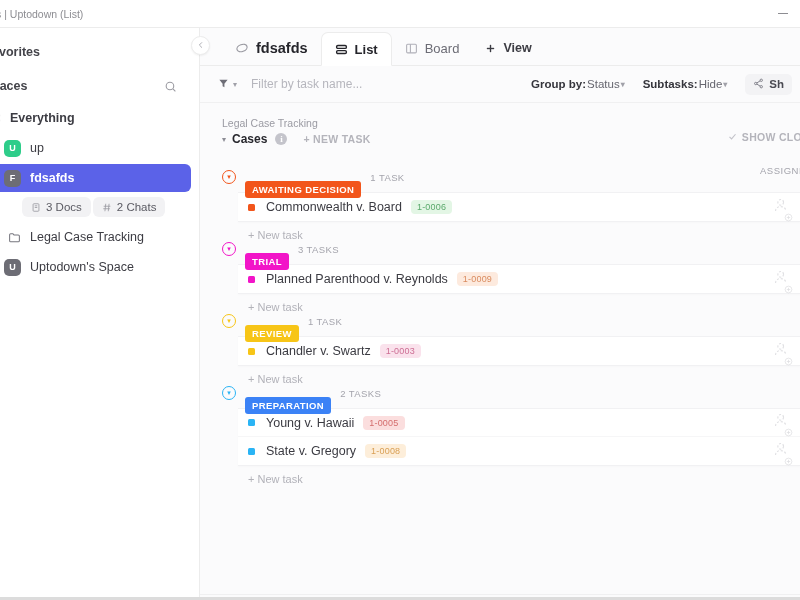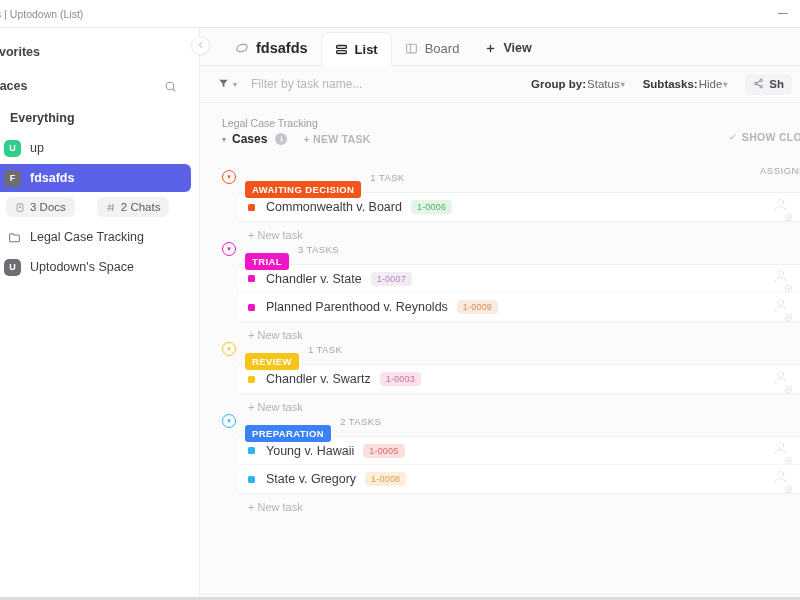--- a/index.html
+++ b/index.html
@@ -97,22 +97,22 @@
   .avatar-sq {
     width: 17px; height: 17px;
     border-radius: 5px;
     display: flex; align-items: center; justify-content: center;
     font-size: 9px; font-weight: 700; color: #fff;
     flex: 0 0 17px;
   }
   .av-green { background: #2ecd8a; }
   .av-gray  { background: #6d6d75; }
   .chips-row {
-    display: flex; gap: 22px;
-    padding-left: 6px;
+    display: flex; gap: 2px;
+    padding-left: 22px;
     margin: 5px 0 6px 0;
   }
   .chip {
     display: flex; align-items: center; gap: 5px;
     background: #f2f2f4;
     border-radius: 6px;
     padding: 4px 9px;
     font-size: 11.5px;
     color: #5a5a62;
     white-space: nowrap;
@@ -554,35 +554,20 @@
               </div>
               <div class="new-task-row">+ New task</div>
             </div>
             <div class="group">
               <div class="group-head">
                 <span class="grp-caret" style="color:#f215c8">▾</span>
                 <span class="status-badge" style="background:#f215c8">TRIAL</span>
                 <span class="task-count">3 TASKS</span>
               </div>
               <div class="task-block">
-                <div class="task-row">
-                  <span class="task-sq" style="background:#f215c8"></span>
-                  <span class="task-name">Chandler v. State</span>
-                  <span class="task-tag" style="background:#f4eaf4;color:#b38cb3">1-0007</span>
-                  <span class="cell-assignee">
-                    <span class="avatar-ph"><svg width="19" height="19" viewBox="0 0 24 24" fill="none" stroke="#b9b9c0" stroke-width="1.4" stroke-dasharray="2.6 2.2">
-                        <circle cx="11" cy="8" r="3.6"></circle>
-                        <path d="M4.5 19c0-3.6 2.9-5.6 6.5-5.6s6.5 2 6.5 5.6"></path>
-                      </svg><svg width="9" height="9" viewBox="0 0 24 24" style="margin-left:-7px;margin-bottom:-7px" fill="#ffffff" stroke="#b9b9c0" stroke-width="2">
-                        <circle cx="12" cy="12" r="9"></circle>
-                        <line x1="12" y1="7.5" x2="12" y2="16.5"></line>
-                        <line x1="7.5" y1="12" x2="16.5" y2="12"></line>
-                      </svg></span>
-                  </span>
-                </div>
                 <div class="task-row">
                   <span class="task-sq" style="background:#f215c8"></span>
                   <span class="task-name">Planned Parenthood v. Reynolds</span>
                   <span class="task-tag" style="background:#fdeade;color:#d98b5f">1-0009</span>
                   <span class="cell-assignee">
                     <span class="avatar-ph"><svg width="19" height="19" viewBox="0 0 24 24" fill="none" stroke="#b9b9c0" stroke-width="1.4" stroke-dasharray="2.6 2.2">
                         <circle cx="11" cy="8" r="3.6"></circle>
                         <path d="M4.5 19c0-3.6 2.9-5.6 6.5-5.6s6.5 2 6.5 5.6"></path>
                       </svg><svg width="9" height="9" viewBox="0 0 24 24" style="margin-left:-7px;margin-bottom:-7px" fill="#ffffff" stroke="#b9b9c0" stroke-width="2">
                         <circle cx="12" cy="12" r="9"></circle>

